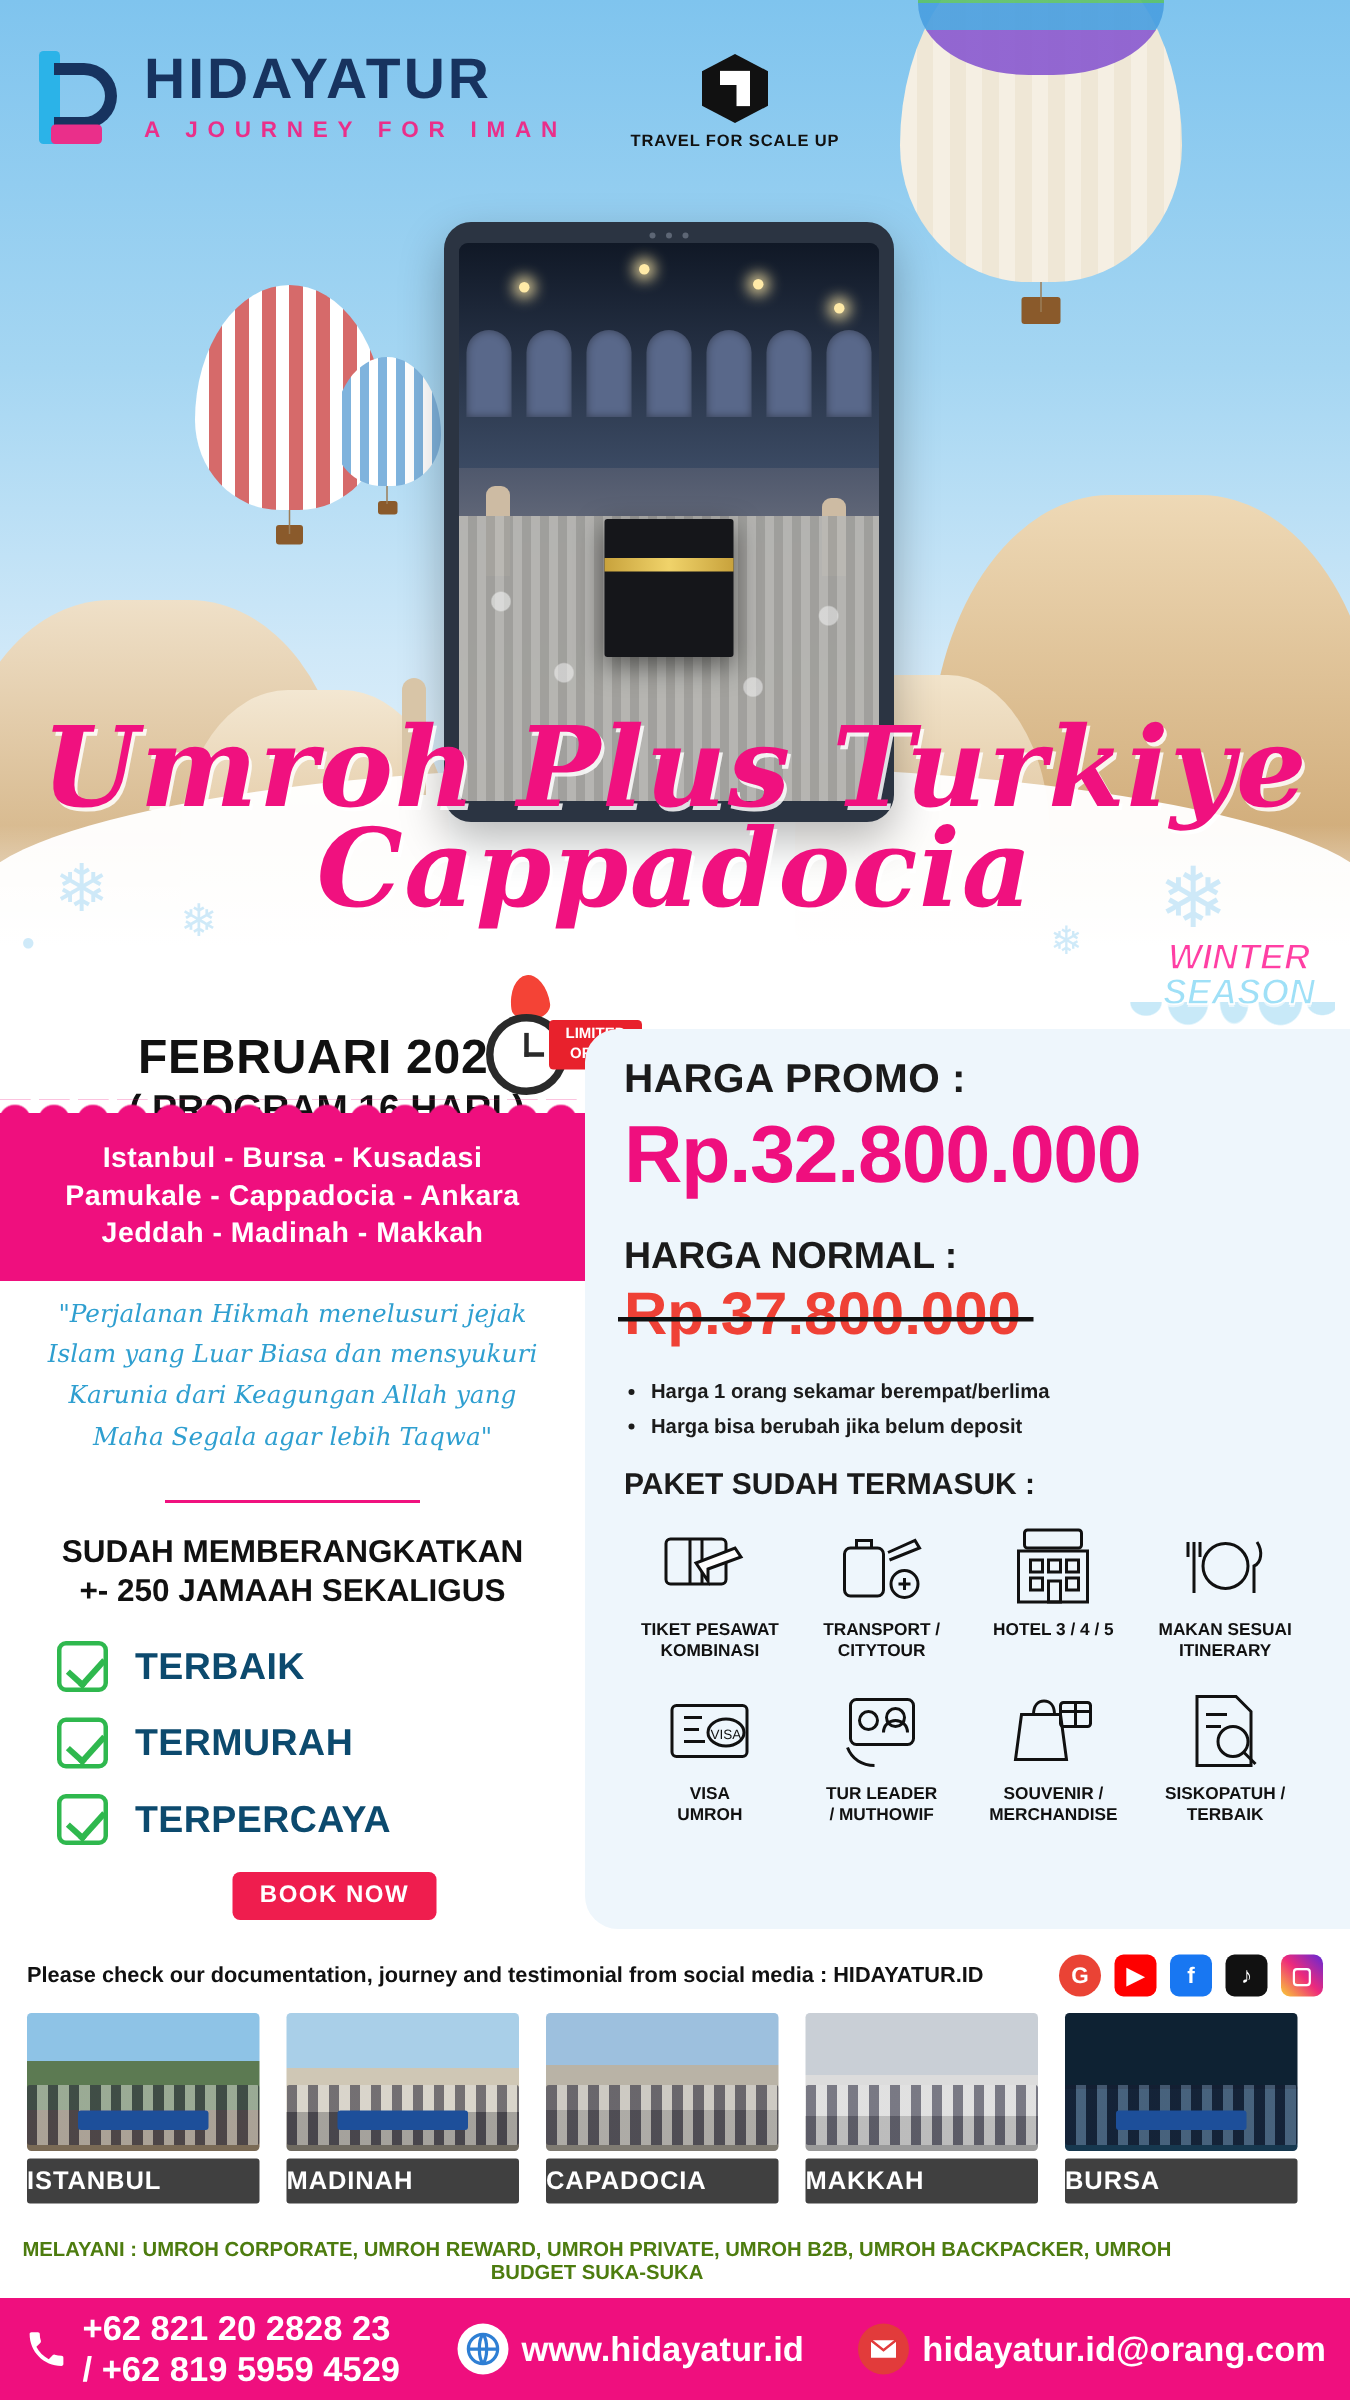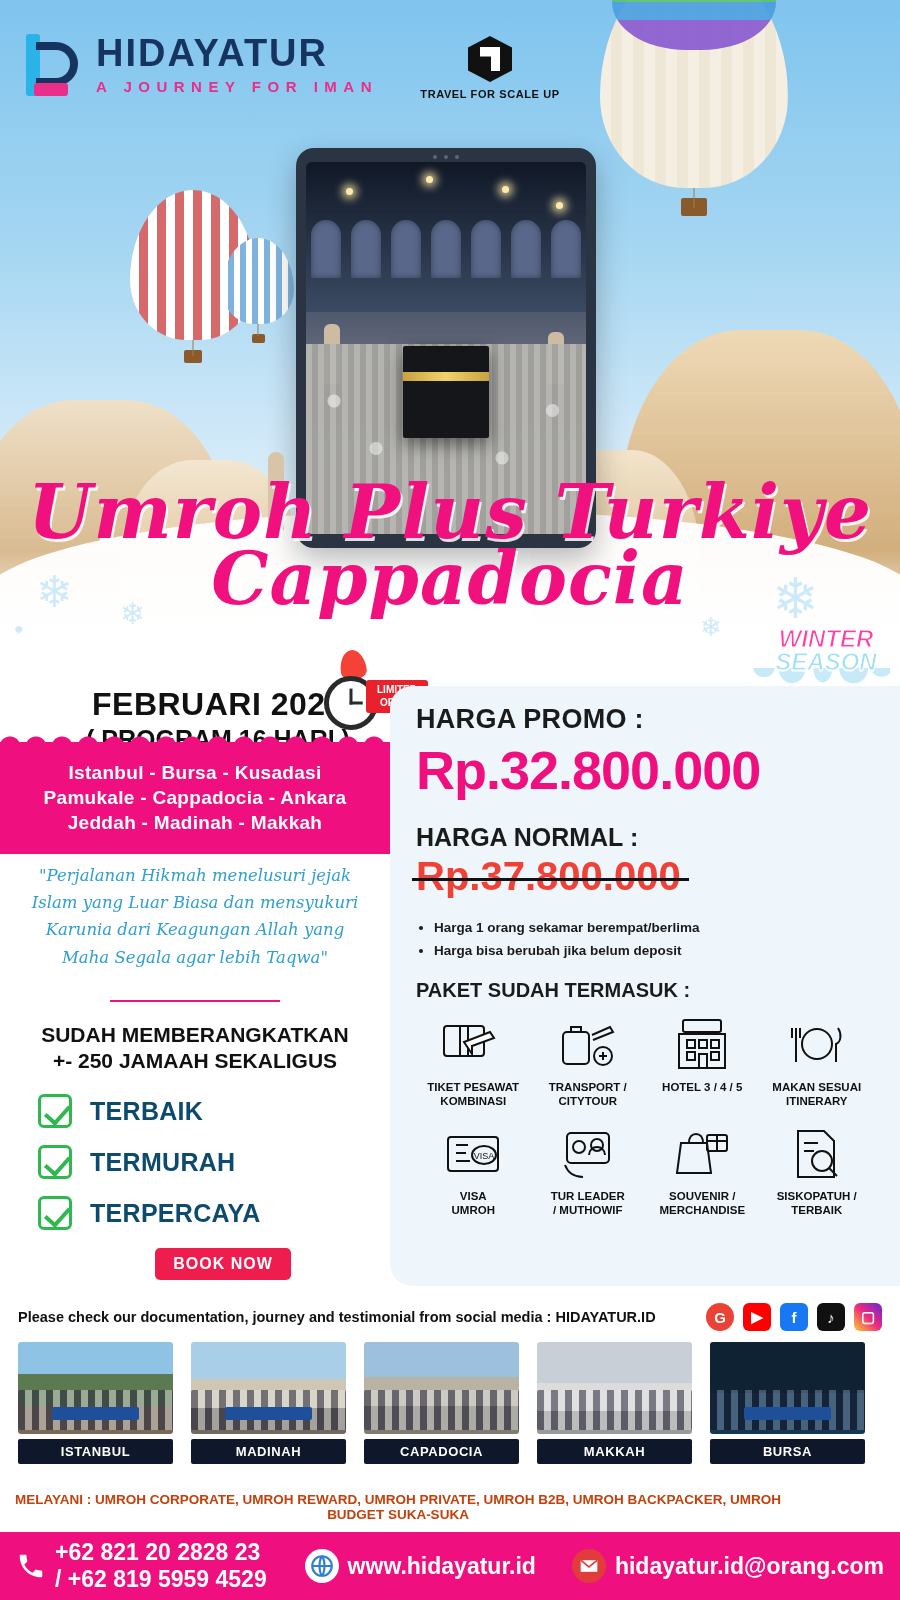--- a/index.html
+++ b/index.html
@@ -259,41 +259,41 @@
   .sic.youtube { background: #ff0000; }
   .sic.facebook { background: #1877f2; }
   .sic.tiktok { background: #111; }
   .sic.instagram { background: linear-gradient(45deg,#f9ce34,#ee2a7b,#6228d7); }
 
   
   .gallery { position: absolute; left: 18px; top: 1342px; width: 864px; display: flex; gap: 18px; }
   .g-card { width: 155px; }
   .g-photo { width: 100%; height: 92px; border-radius: 3px; position: relative; overflow: hidden; }
   .g-cap {
-    margin-top: 5px; background: #0f172a; color: #fff; font-size: 13px; font-weight: 700;
-    text-align: center; padding: 5px 0; border-radius: 2px; letter-spacing: .6px;
+    margin-top: 5px; background: #404040; color: #fff; font-size: 17px; font-weight: 700;
+    padding: 5px 0; border-radius: 2px; letter-spacing: .6px;
   }
   .ph1 { background: linear-gradient(180deg,#8ec3e6 0 35%, #5c7a52 35% 70%, #7a6a55 70%); }
   .ph2 { background: linear-gradient(180deg,#a9cfe8 0 40%, #cfc7b5 40% 72%, #6f6a60 72%); }
   .ph3 { background: linear-gradient(180deg,#c9cfd6 0 45%, #dcdcdc 45% 75%, #9a9a9a 75%); }
   .ph4 { background: linear-gradient(180deg,#9dc0de 0 38%, #b9b3a6 38% 70%, #7f7b72 70%); }
   .ph5 { background: linear-gradient(180deg,#0e2233 0 55%, #16384f 55%); }
   .g-photo .people {
     position: absolute; bottom: 4px; left: 0; right: 0; height: 40px;
     background: repeating-linear-gradient(90deg, rgba(40,40,60,.55) 0 7px, rgba(230,230,230,.45) 7px 14px);
     border-radius: 2px;
   }
   .g-photo .banner {
     position: absolute; bottom: 14px; left: 22%; width: 56%; height: 13px; background: #1d4f9a; border-radius: 2px;
   }
 
   
   .service-line {
     position: absolute; left: 0; top: 1492px; width: 796px; text-align: center;
-    font-size: 13.5px; font-weight: 700; color: #c2410c;
+    font-size: 13.5px; font-weight: 700; color: #4d7c0f;
   }
 
   
   .contact-bar {
     position: absolute; left: 0; bottom: 0; width: 900px; height: 72px;
     background: #ef0f7e; color: #fff; display: flex; align-items: center; gap: 14px; padding: 0 16px;
     border-top: 4px solid #ffffff;
   }
   .contact-item { display: flex; align-items: center; gap: 9px; font-size: 23px; font-weight: 700; }
   .cicon { width: 34px; height: 34px; border-radius: 50%; background: #fff; display: flex; align-items: center; justify-content: center; }

